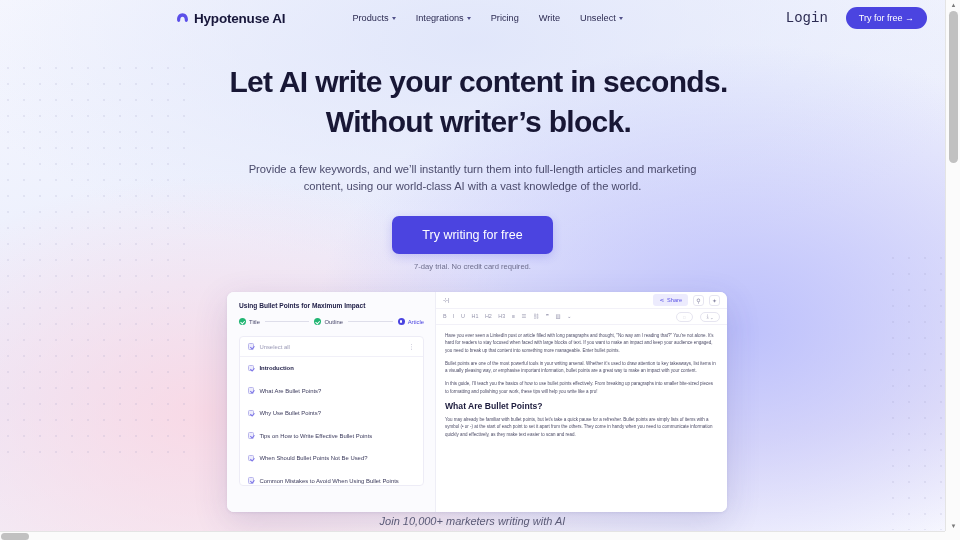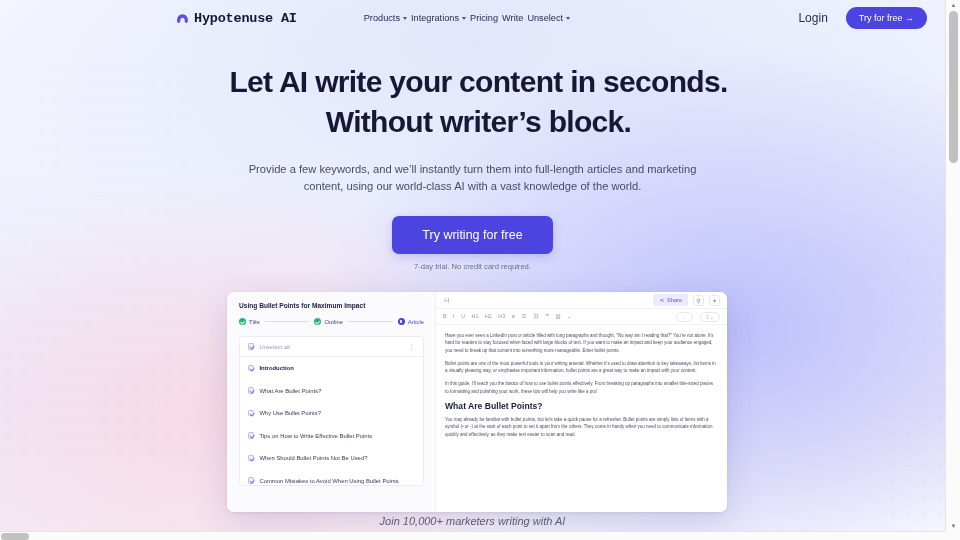--- a/index.html
+++ b/index.html
@@ -35,43 +35,43 @@
     left: auto; right: 0; top: 250px; width: 60px; height: 280px;
   }
 
   
   .nav {
     position: absolute; left: 0; top: 0; width: 945px; height: 36px;
     display: flex; align-items: center;
     padding: 0 18px 0 176px;
     z-index: 5;
   }
-  .brand { display: flex; align-items: flex-end; gap: 5px; font-family: Liberation Mono, monospace; }
+  .brand { display: flex; align-items: flex-start; gap: 5px; }
   .brand-mark { width: 13px; height: 13px; flex: 0 0 13px; }
   .brand-name {
     font-size: 13.5px; font-weight: bold; color: #17163a; letter-spacing: -0.2px;
   }
   .nav-links {
-    display: flex; align-items: center; gap: 4px;
+    display: flex; align-items: center; gap: 20px;
     margin-left: 67px;
   }
   .nav-link {
     display: flex; align-items: center; gap: 3px;
     font-size: 9.2px; color: #2c2b52; white-space: nowrap;
     cursor: pointer;
   }
   .caret {
     width: 0; height: 0; border-left: 2.6px solid transparent;
     border-right: 2.6px solid transparent; border-top: 3.2px solid #52518a;
     margin-top: 1px;
   }
   .nav-right {
     margin-left: auto; display: flex; align-items: center; gap: 18px;
   }
-  .login-link { font-size: 12px; color: #2c2b52; cursor: pointer; }
+  .login-link { font-size: 14px; color: #2c2b52; cursor: pointer; font-family: Liberation Mono, monospace; }
   .cta-nav {
     background: #4b44e0; color: #fff; font-size: 9px;
     padding: 6px 13px; border-radius: 14px; border: none;
     cursor: pointer; white-space: nowrap;
   }
 
   
   .hero { position: absolute; left: 0; top: 62px; width: 945px; text-align: center; z-index: 4; }
   .headline {
     font-size: 30px; line-height: 1.32; font-weight: bold;

